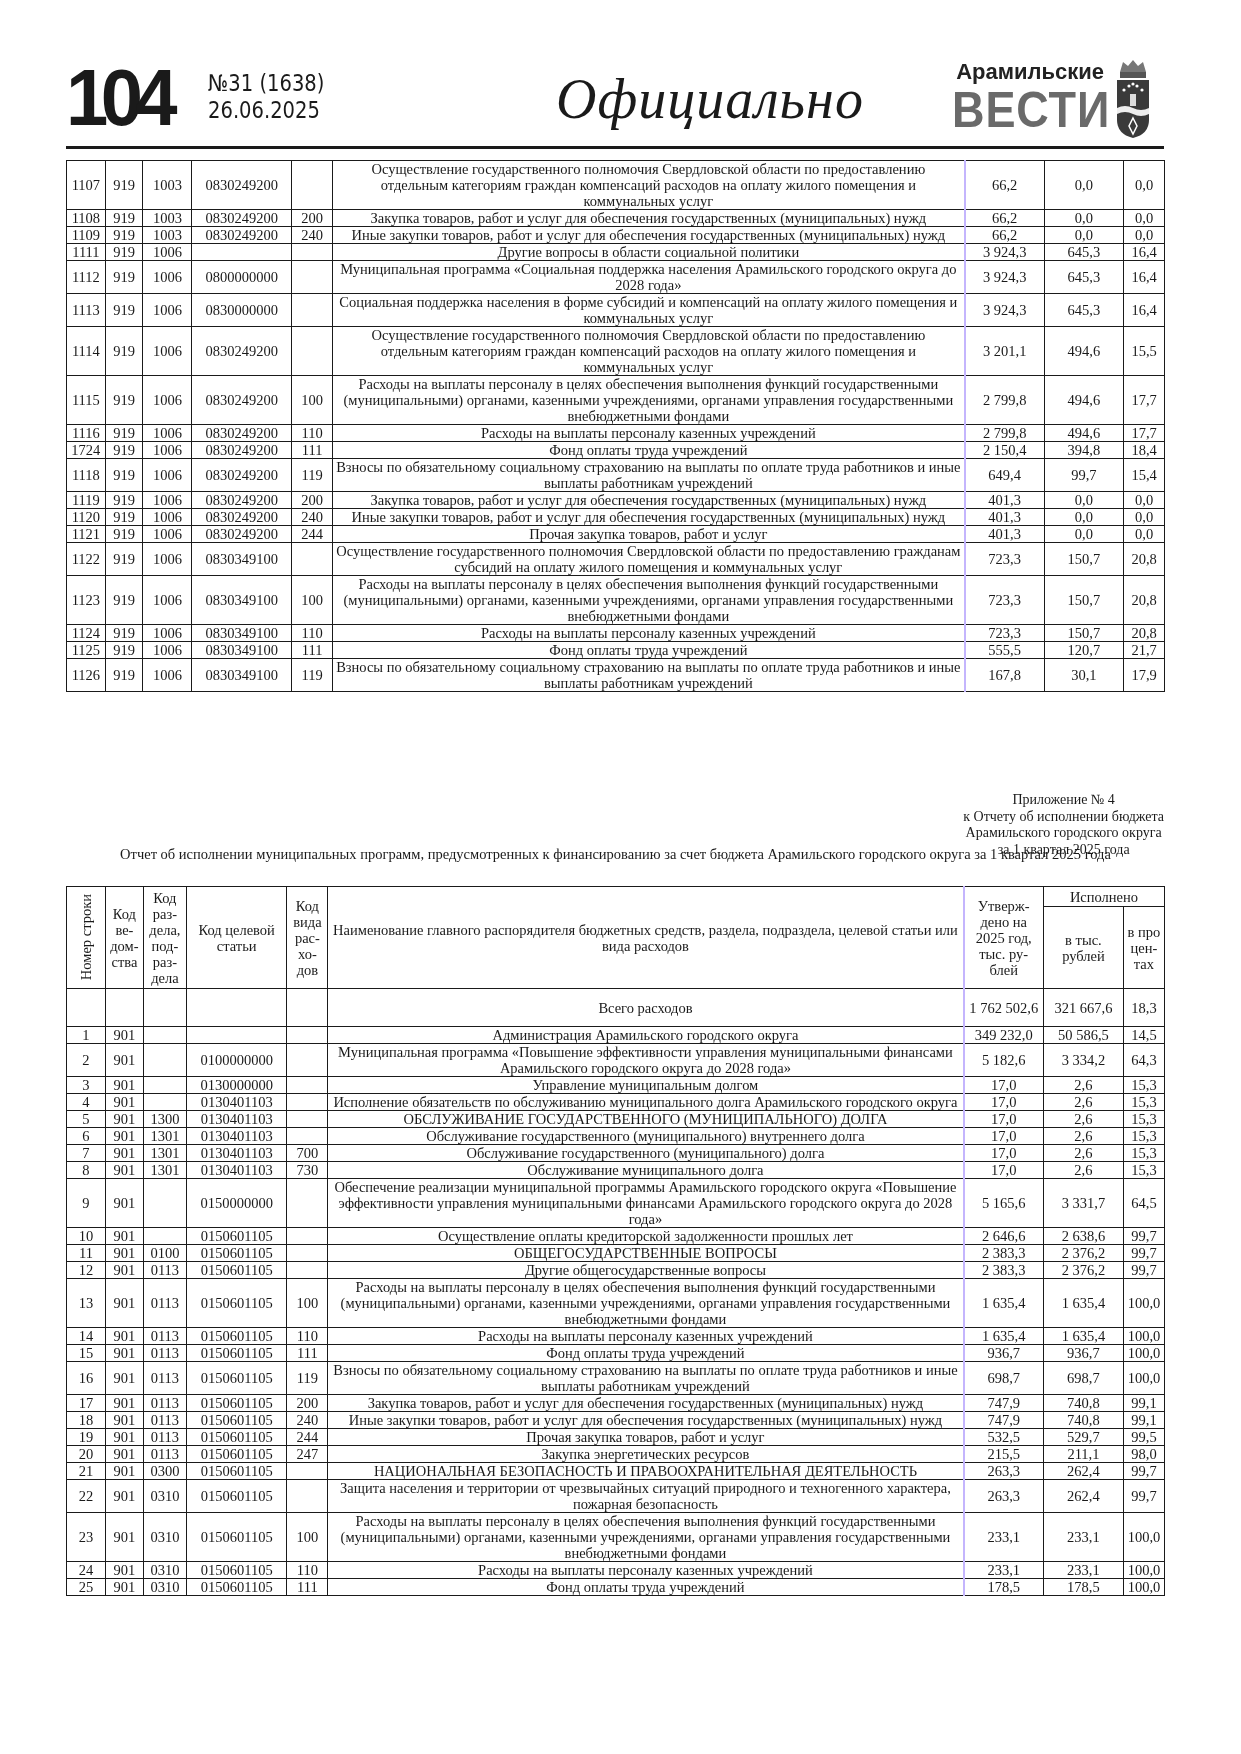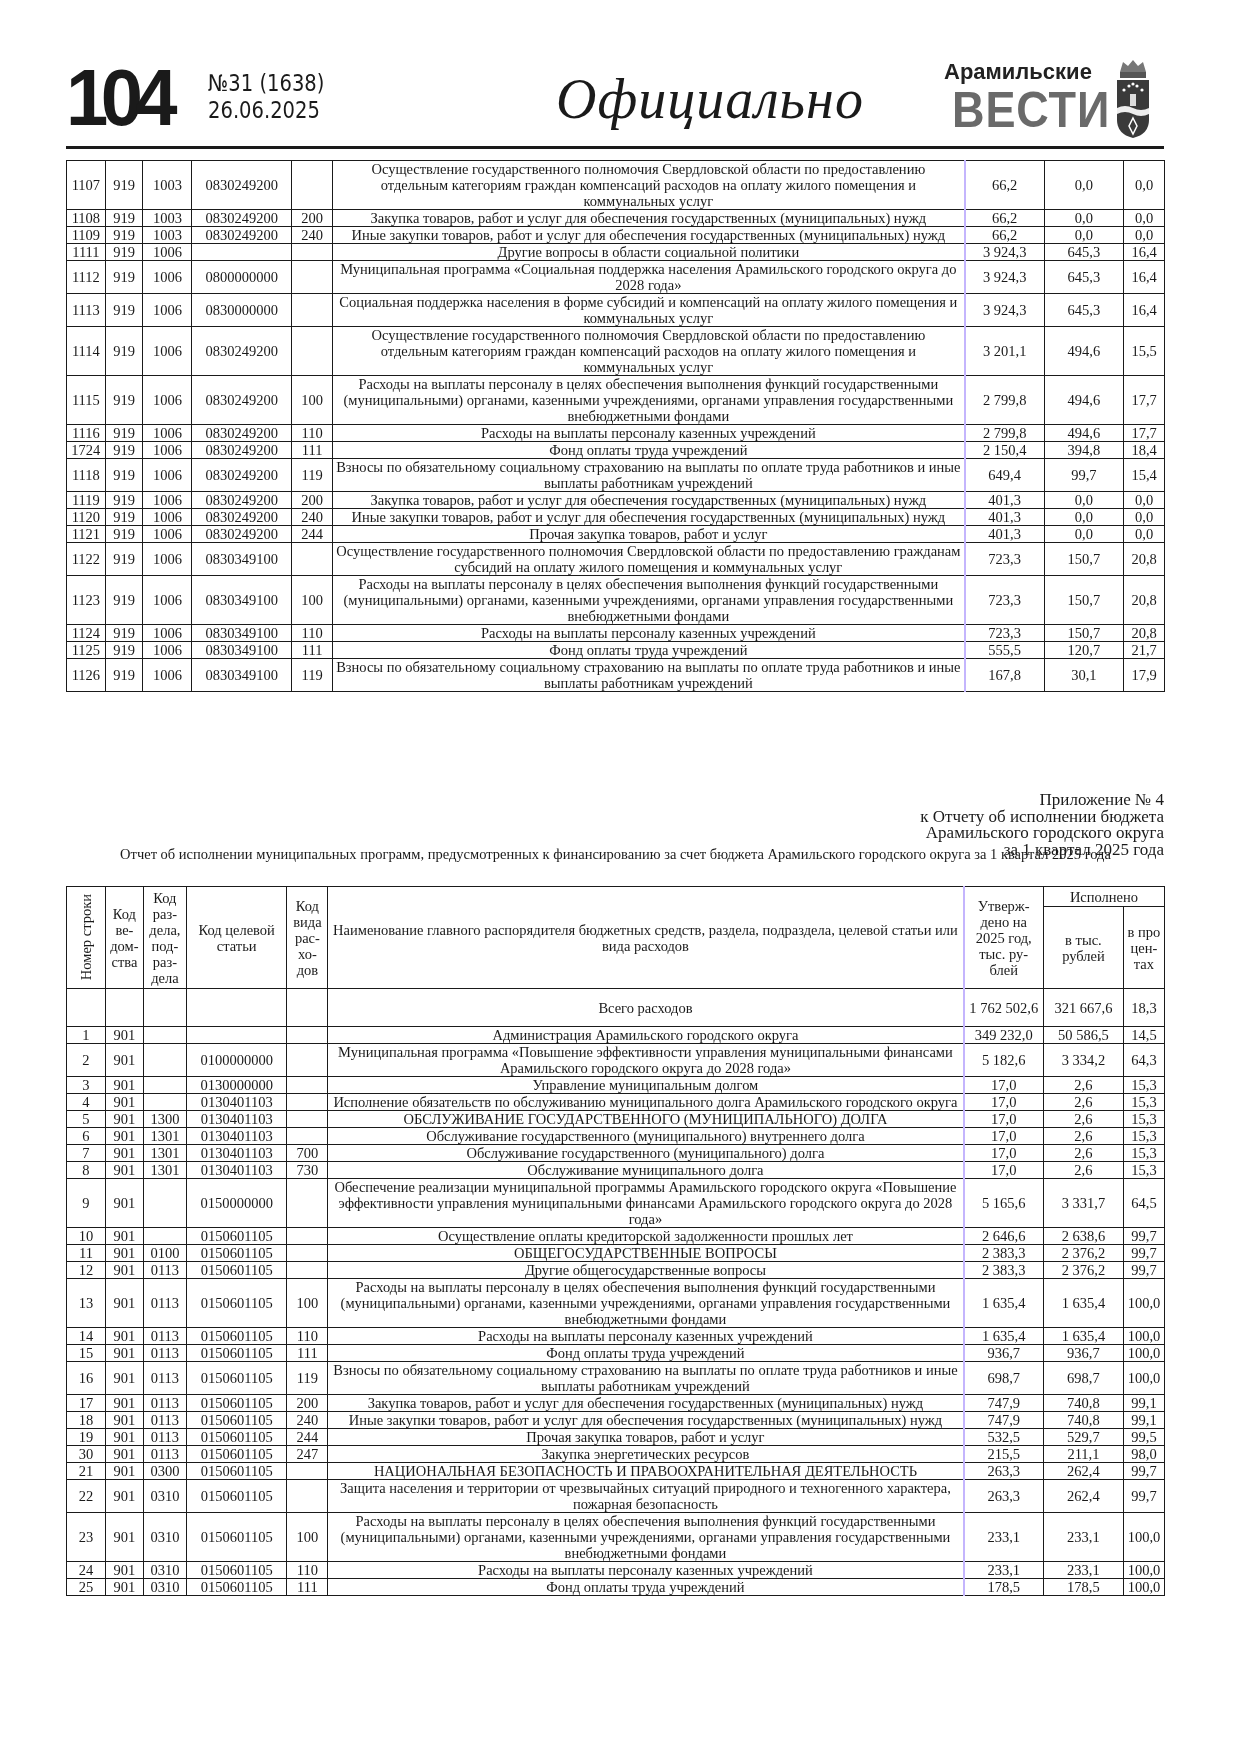--- a/index.html
+++ b/index.html
@@ -9,35 +9,35 @@
   }
   .masthead { position: absolute; left: 66px; top: 58px; width: 1098px; height: 90px; }
   .page-num {
     position: absolute; left: 0; top: 0; font-family: "Liberation Sans", "DejaVu Sans", sans-serif;
     font-weight: bold; font-size: 80px; letter-spacing: -8px; line-height: 80px; color: #1a1a1a;
     transform: scaleX(0.95); transform-origin: left;
   }
   .issue { position: absolute; left: 142px; top: 12px; font-family: "DejaVu Sans", sans-serif; font-size: 23px; line-height: 27px; transform: scaleX(0.85); transform-origin: left; }
   .section-title { position: absolute; left: 490px; top: 8px; font-family: "Liberation Serif", serif; font-style: italic; font-size: 56px; line-height: 66px; letter-spacing: 1px; }
   .logo { position: absolute; left: 878px; top: 2px; width: 160px; height: 80px; }
-  .logo-top { font-family: "Liberation Sans", sans-serif; font-weight: bold; font-size: 22px; line-height: 24px; text-align: left; width: 160px; color:#222; }
+  .logo-top { font-family: "Liberation Sans", sans-serif; font-weight: bold; font-size: 22px; line-height: 24px; text-align: right; width: 160px; color:#222; }
   .logo-main { font-family: "Liberation Sans", sans-serif; font-weight: bold; font-size: 50px; line-height: 52px; text-align: center; width: 160px; color: #6a6a6a; letter-spacing: 1px; transform: scaleX(0.9); }
   .coat { position: absolute; left: 1048px; top: 0; width: 38px; height: 82px; }
   .rule { position: absolute; left: 66px; top: 146px; width: 1098px; height: 3px; background: #1a1a1a; }
 
   table { border-collapse: collapse; position: absolute; table-layout: fixed; font-size: 14.5px; }
   td, th { border: 1px solid #1a1a1a; padding: 0 3px; line-height: 16px; font-weight: normal; }
   td.c, th.c { text-align: center; }
   td.d { text-align: center; }
   td.n { text-align: center; }
   .t1 { left: 66px; top: 160px; width: 1099px; }
   .t2 { left: 66px; top: 886px; width: 1099px; }
   .thick-left { border-left: 2px solid #c4b5fd; }
 
-  .appendix { position: absolute; right: 77px; top: 792px; text-align: right; font-size: 17px; line-height: 16.5px; }
+  .appendix { position: absolute; right: 77px; top: 792px; text-align: center; font-size: 14px; line-height: 16.5px; }
   .report-title { position: absolute; left: 66px; top: 846px; width: 1099px; text-align: center; font-size: 14.5px; line-height: 16.5px; }
   .vert { writing-mode: vertical-rl; transform: rotate(180deg); white-space: nowrap; margin: 0 auto; }
 </style>
 </head>
 <body>
 
 <div class="masthead">
   <div class="page-num">104</div>
   <div class="issue">
     <div>№31 (1638)</div>
@@ -543,21 +543,21 @@
         <td class="d">901</td>
         <td class="d">0113</td>
         <td class="d">0150601105</td>
         <td class="d">244</td>
         <td class="c">Прочая закупка товаров, работ и услуг</td>
         <td class="d thick-left">532,5</td>
         <td class="d">529,7</td>
         <td class="d">99,5</td>
       </tr>
       <tr>
-        <td class="d">30</td>
+        <td class="d">20</td>
         <td class="d">901</td>
         <td class="d">0113</td>
         <td class="d">0150601105</td>
         <td class="d">247</td>
         <td class="c">Закупка энергетических ресурсов</td>
         <td class="d thick-left">215,5</td>
         <td class="d">211,1</td>
         <td class="d">98,0</td>
       </tr>
       <tr>

